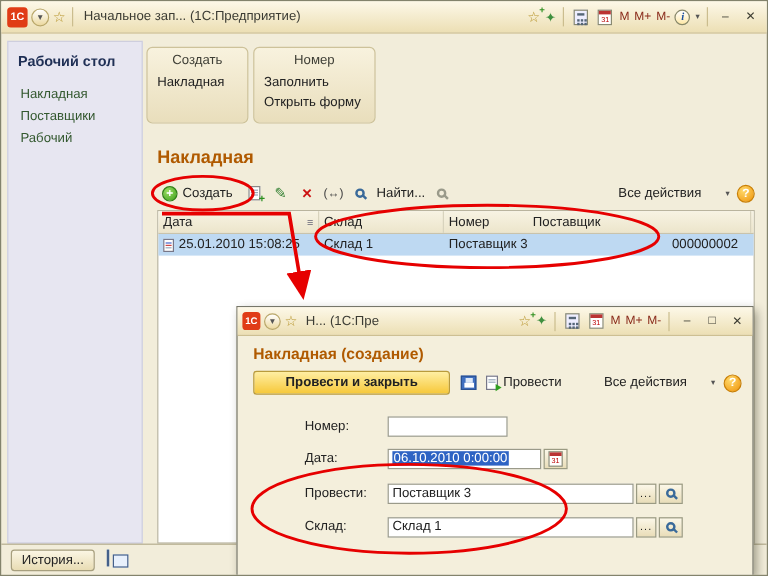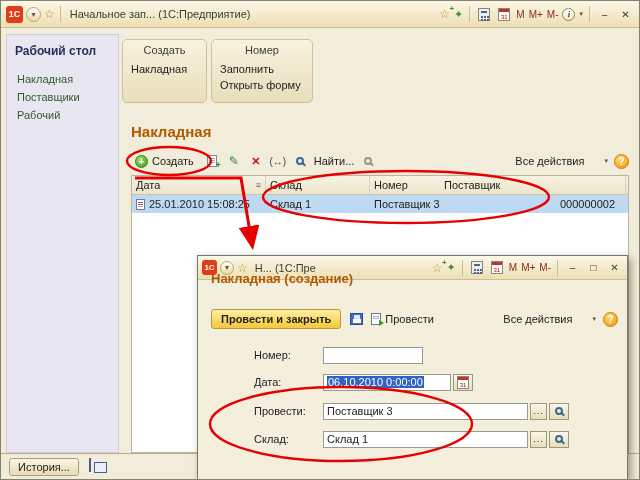--- a/index.html
+++ b/index.html
@@ -90,24 +90,24 @@
   .footer-ic{position:absolute;left:86px;top:458px;width:24px;height:16px;cursor:pointer;}
   .ic-win{position:relative;width:12px;height:10px;border:1px solid #44608a;background:#cfe0f4;margin:1px 0 0 2px;}
   .ic-win::after{content:"";position:absolute;left:4px;top:3px;width:11px;height:9px;border:1px solid #44608a;background:#e8f0fc;}
   
   .dialog{position:absolute;left:196px;top:254px;width:431px;height:225px;background:#f4efdc;
     border:1px solid #76766a;box-shadow:3px 3px 8px rgba(40,40,20,.45);z-index:20;}
   .titlebar2{height:24px;background:linear-gradient(#fdf8e8,#ecdfb4);border-bottom:1px solid #cdbf92;
     display:flex;align-items:center;gap:3px;padding:0 4px;}
   .titlebar2 .logo{width:15px;height:15px;font-size:8px;}
   .titlebar2 .round-btn{width:14px;height:14px;}
-  .dlg-heading{position:absolute;left:13px;top:15px;font-size:13px;font-weight:bold;color:#b05a00;}
+  .dlg-heading{position:absolute;left:13px;top:31px;font-size:13px;font-weight:bold;color:#b05a00;}
   .dlg-toolbar{position:absolute;left:13px;top:53px;right:9px;display:flex;align-items:center;gap:7px;}
   .btn-primary{background:linear-gradient(#ffeea2,#f6c839);border:1px solid #b99b3c;border-radius:3px;
-    padding:3px 9px;font-weight:bold;cursor:pointer;}
+    padding:3px 26px;font-weight:bold;cursor:pointer;}
   .ic-save{position:relative;width:13px;height:12px;background:#3f6fc0;border:1px solid #2a5090;}
   .ic-save::before{content:"";position:absolute;top:1px;left:3px;width:6px;height:4px;background:#dce8f8;}
   .ic-save::after{content:"";position:absolute;bottom:1px;left:2px;width:8px;height:4px;background:#fff;}
   .btn-post{display:flex;align-items:flex-end;gap:4px;cursor:pointer;}
   .ic-postdoc{position:relative;width:10px;height:12px;background:#fff;border:1px solid #778;}
   .ic-postdoc::before{content:"";position:absolute;left:1px;top:2px;right:1px;height:1px;background:#9ab;box-shadow:0 2px #9ab;}
   .ic-postdoc::after{content:"";position:absolute;right:-4px;bottom:-2px;border-left:5px solid #2f9f1f;
     border-top:3px solid transparent;border-bottom:3px solid transparent;}
   .fld-row{position:absolute;left:13px;display:flex;align-items:center;height:18px;padding-left:43px;}
   .fld-label{width:69px;color:#222;}

